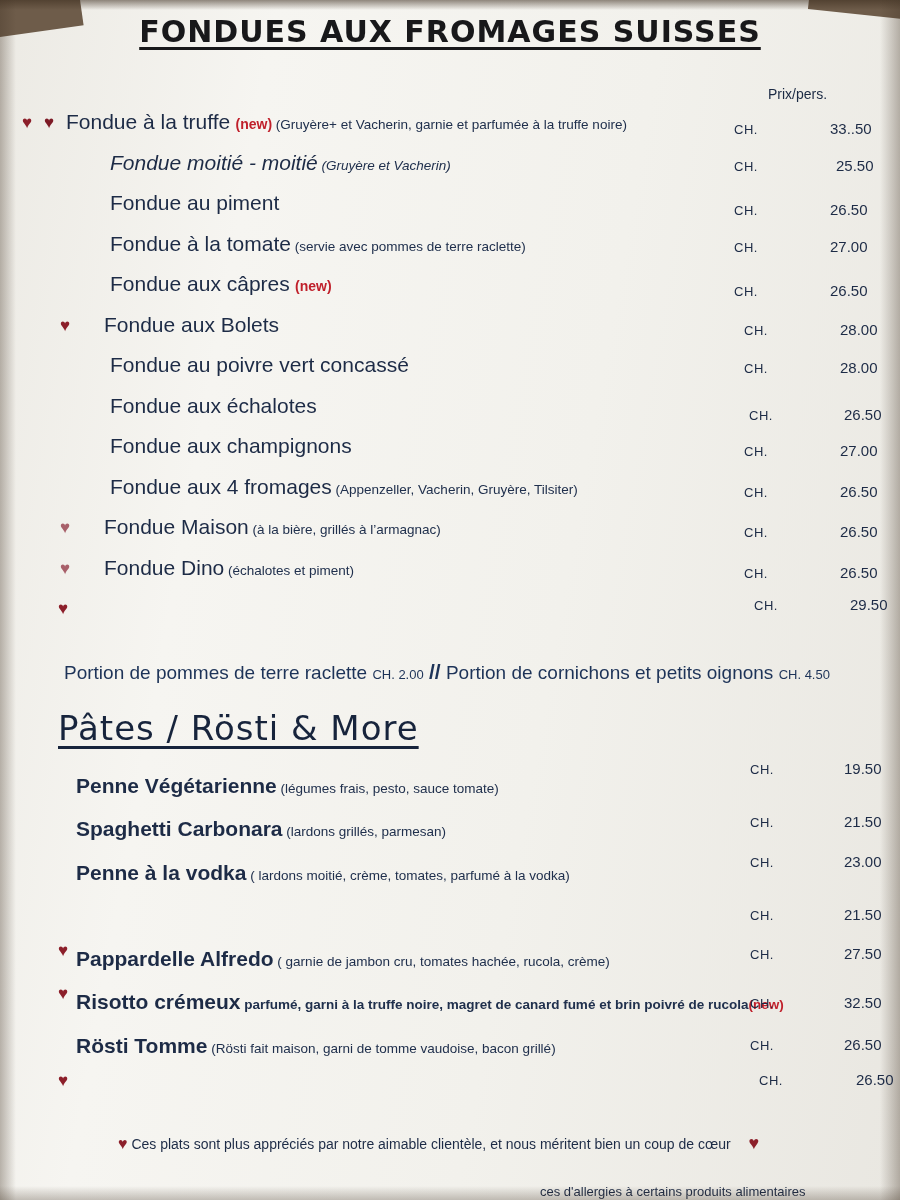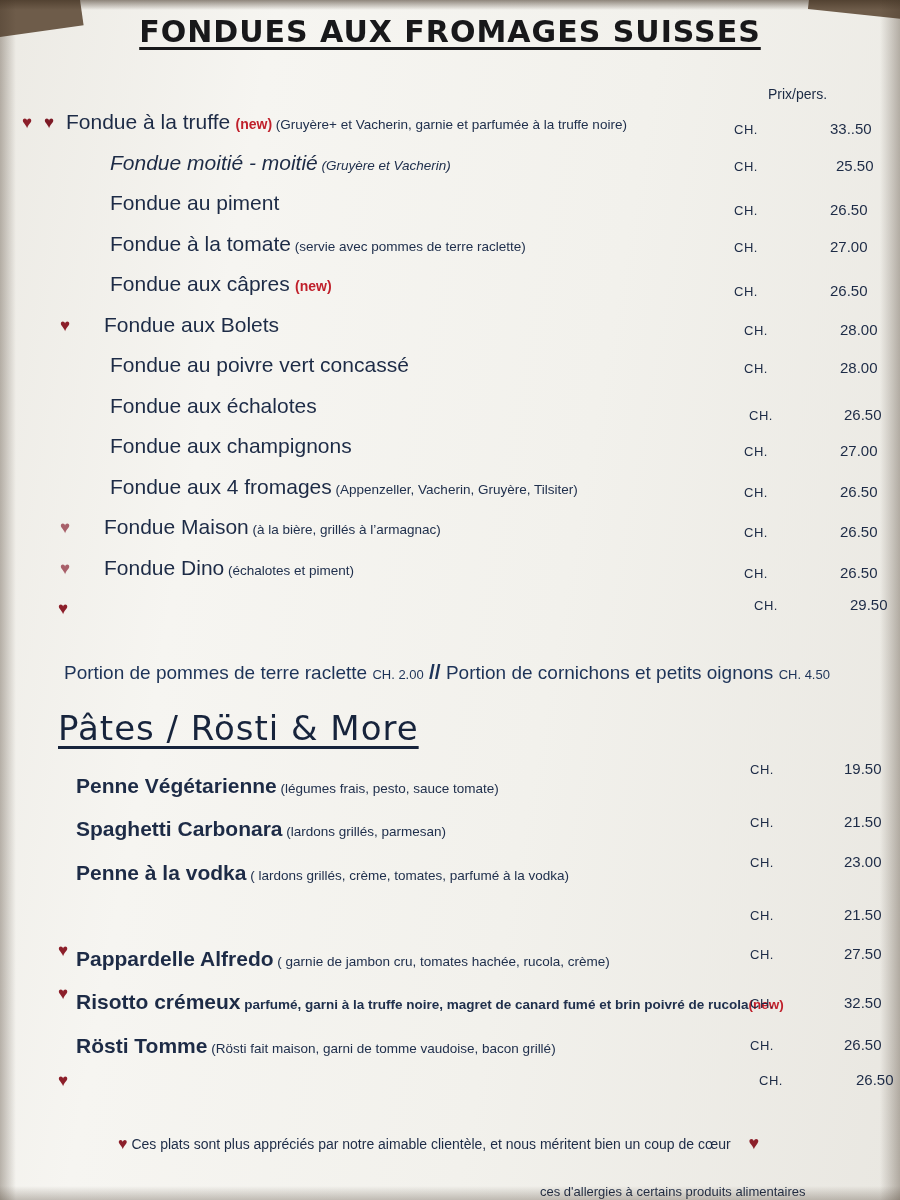--- a/index.html
+++ b/index.html
@@ -332,21 +332,21 @@
         <div class="pname"><span class="cap">Penne Végétarienne</span><span class="sub"> (légumes frais, pesto, sauce tomate)</span></div>
         <div class="pch" style="left: 706px; top: -4px;">CH.</div>
         <div class="pprice" style="left: 800px; top: -6px;">19.50</div>
       </div>
       <div class="prow">
         <div class="pname"><span class="cap">Spaghetti Carbonara</span><span class="sub"> (lardons grillés, parmesan)</span></div>
         <div class="pch" style="left: 706px; top: 6px;">CH.</div>
         <div class="pprice" style="left: 800px; top: 4px;">21.50</div>
       </div>
       <div class="prow">
-        <div class="pname"><span class="cap">Penne à la vodka</span><span class="sub"> ( lardons grillés, crème, tomates, parfumé à la vodka)</span></div>
+        <div class="pname"><span class="cap">Penne à la vodka</span><span class="sub"> ( lardons moitié, crème, tomates, parfumé à la vodka)</span></div>
         <div class="pch" style="left: 706px; top: 2px;">CH.</div>
         <div class="pprice" style="left: 800px; top: 0px;">23.00</div>
       </div>
       <div class="prow">
         <div class="pch" style="left: 706px; top: 12px;">CH.</div>
         <div class="pprice" style="left: 800px; top: 10px;">21.50</div>
       </div>
       <div class="prow">
         <span class="pheart">♥</span>
         <div class="pname"><span class="cap">Pappardelle Alfredo</span><span class="sub"> ( garnie de jambon cru, tomates hachée, rucola, crème)</span></div>

